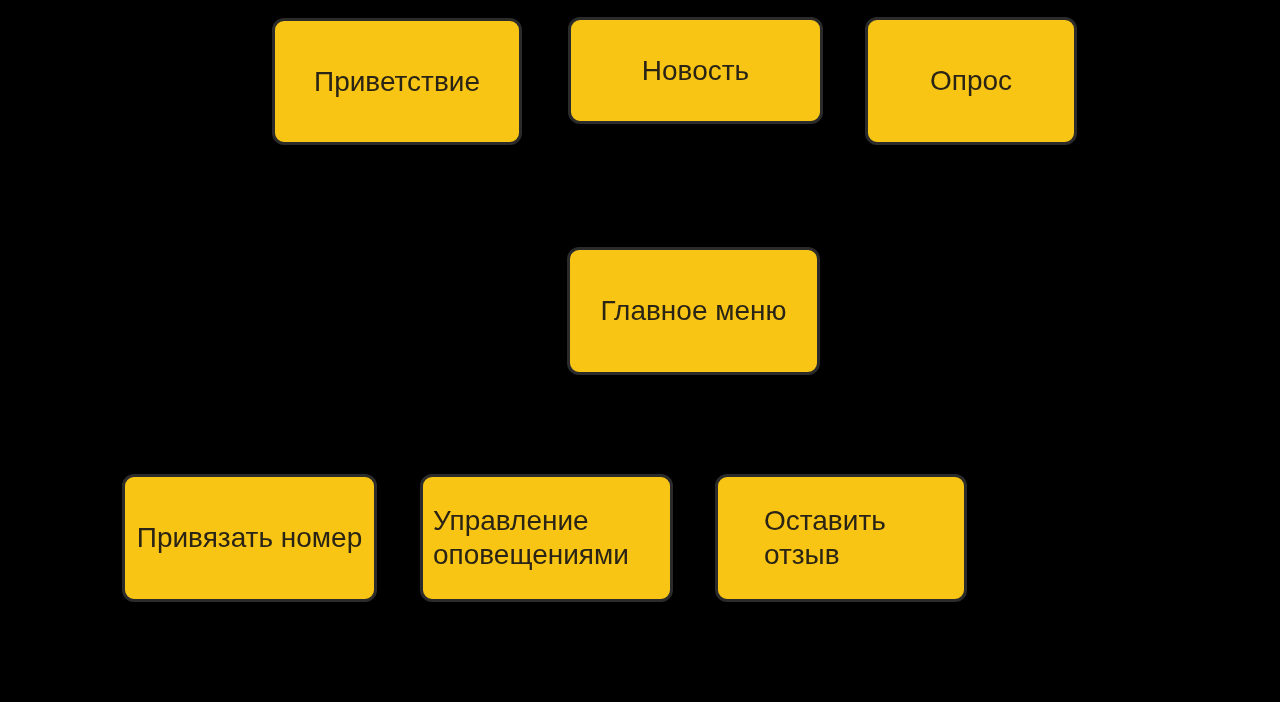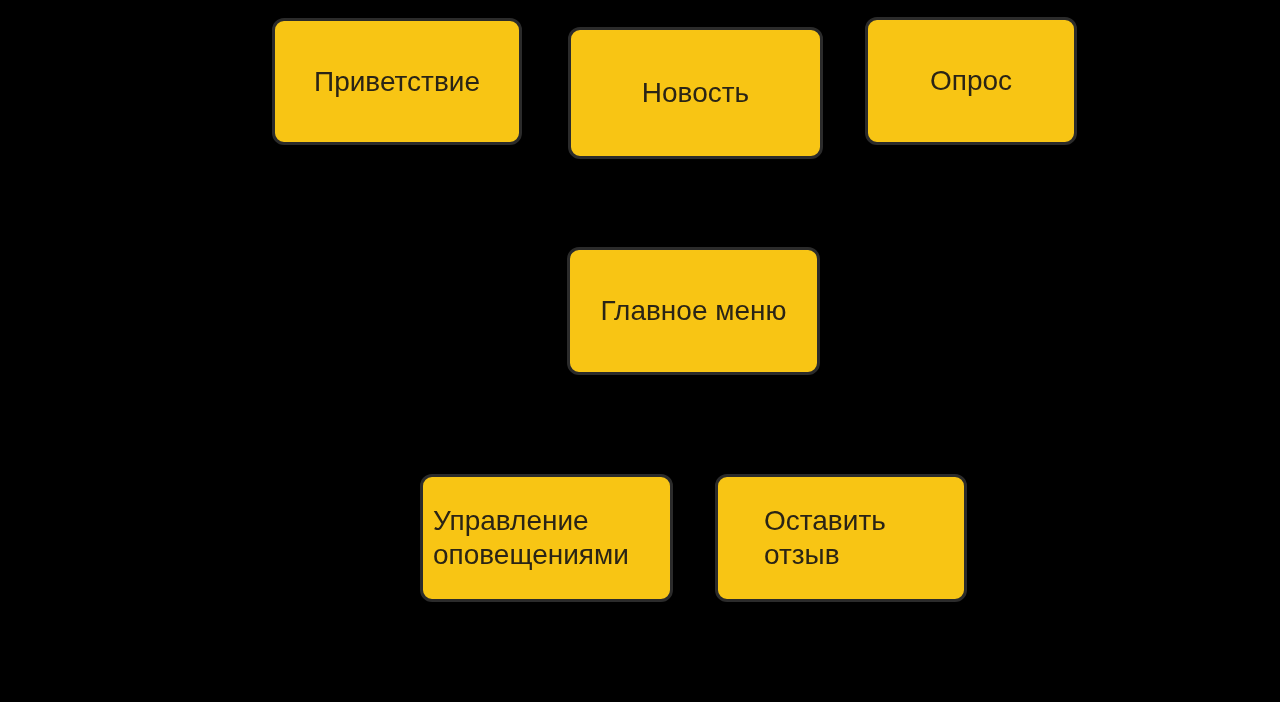--- a/index.html
+++ b/index.html
@@ -33,21 +33,21 @@
     margin-left: 10px;
   }
   .node .label {
     color: var(--node-text);
     font-size: 28px;
     line-height: 34px;
     padding: 0 10px;
   }
   
   .n-greeting            { left: 262px;  top: 18px;  width: 250px; height: 127px; }
-  .n-news                { left: 558px;  top: 27px;  width: 255px; height: 132px; }
+  .n-news                { left: 558px;  top: 17px;  width: 255px; height: 107px; }
   .n-survey              { left: 855px;  top: 17px;  width: 212px; height: 128px; }
   .n-main-menu           { left: 557px;  top: 247px; width: 253px; height: 128px; }
   .n-link-number         { left: 112px;  top: 474px; width: 255px; height: 128px; }
   .n-manage-notifications{ left: 410px;  top: 474px; width: 253px; height: 128px; }
   .n-leave-feedback      { left: 705px;  top: 474px; width: 252px; height: 128px; padding-left: 36px; }
   .n-unknown-command     { left: 1002px; top: 474px; width: 251px; height: 128px; }
 
   
   .connector {
     position: absolute;
@@ -97,20 +97,23 @@
   </div>
 
   <div class="node n-survey">
     <span class="label">Опрос</span>
   </div>
 
   <div class="node n-main-menu">
     <span class="label">Главное меню</span>
   </div>
 
+  <div class="node n-link-number">
+    <span class="label">Привязать номер</span>
+  </div>
 
   <div class="node n-manage-notifications">
     <span class="label">Управление оповещениями</span>
   </div>
 
   <div class="node n-leave-feedback">
     <span class="label">Оставить отзыв</span>
   </div>
 
 

